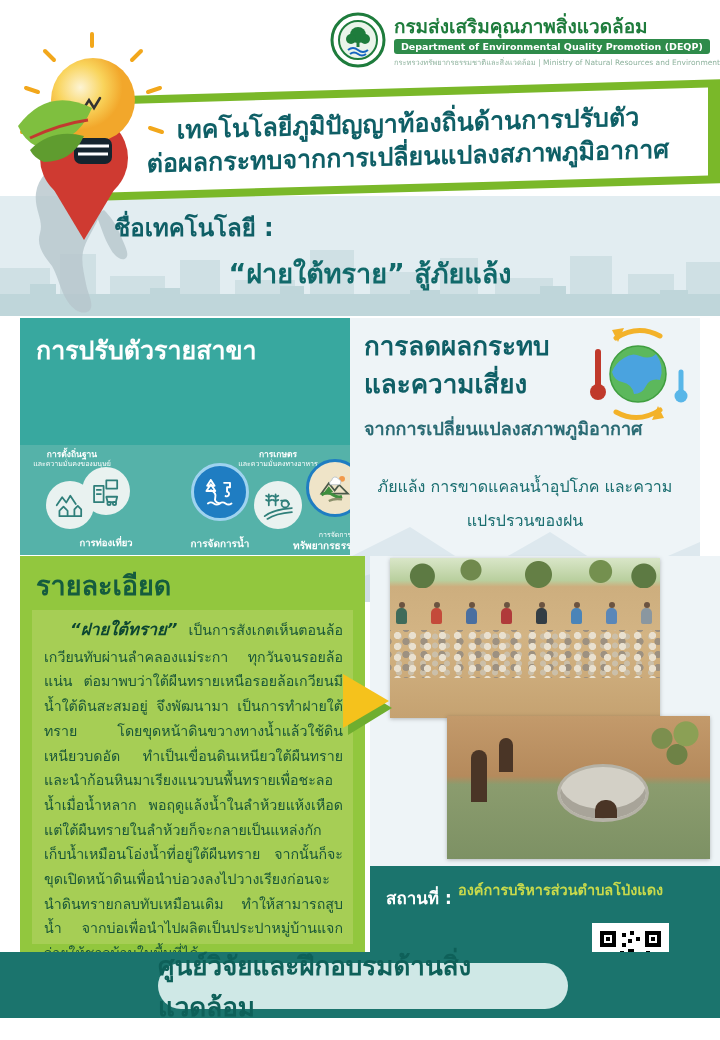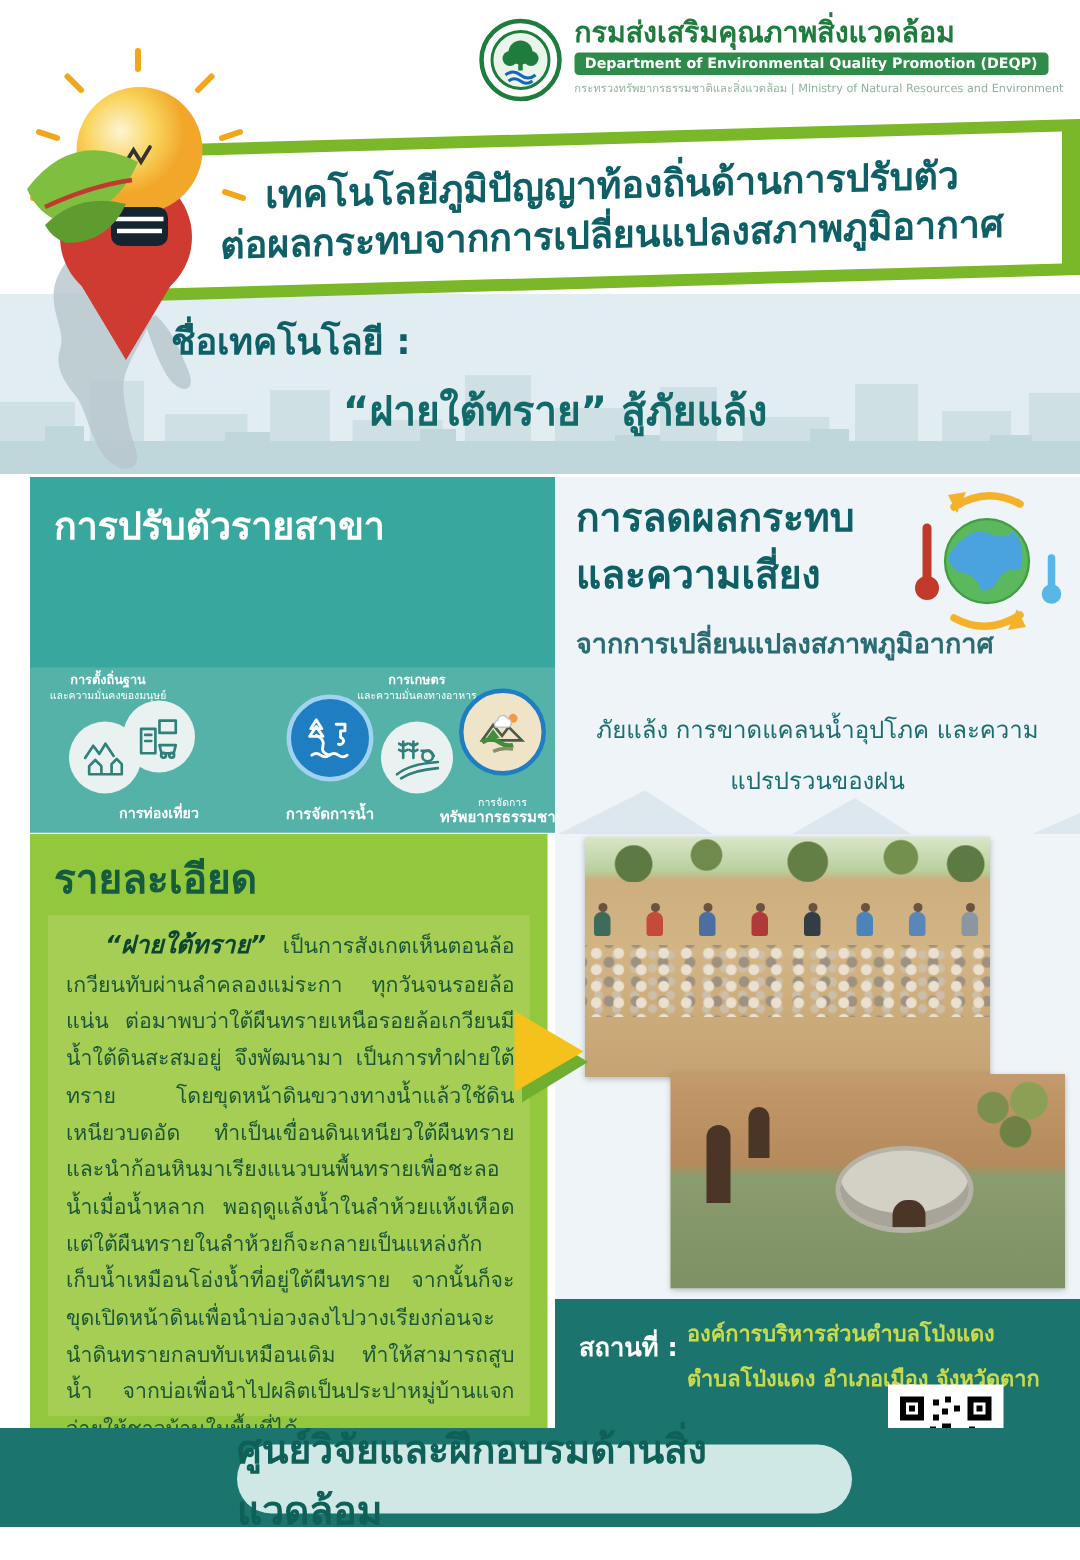--- a/index.html
+++ b/index.html
@@ -15,21 +15,21 @@
     --panel-light:#eef4f7;
     --accent-yellow:#f5c21c;
     --loc-value:#c9da4b;
   }
   *{margin:0;padding:0;box-sizing:border-box;}
   body{background:#ffffff;font-family:"DejaVu Sans","Liberation Sans",sans-serif;}
   #poster{position:relative;width:720px;height:1040px;background:#ffffff;overflow:hidden;margin:0 auto;}
 
   
   .hdr{position:absolute;left:0;top:0;width:720px;height:84px;background:#ffffff;}
-  .logo{position:absolute;right:11px;top:12px;display:flex;align-items:flex-start;gap:8px;}
+  .logo{position:absolute;right:0;top:12px;display:flex;align-items:flex-end;gap:8px;}
   .logo-text{display:flex;flex-direction:column;gap:2px;}
   .org-th{font-size:19px;font-weight:bold;color:#1e7c3c;line-height:1.1;}
   .org-en{font-size:9.5px;font-weight:bold;color:#ffffff;background:#2e8b4a;border-radius:3px;padding:2px 7px;width:fit-content;}
   .org-min{font-size:7.5px;color:#8fb39e;}
 
   
   .band-tech{position:absolute;left:0;top:196px;width:720px;height:120px;background:var(--band-blue);overflow:hidden;}
   .band-tech svg{position:absolute;left:0;bottom:0;}
 
   
@@ -56,21 +56,21 @@
   .sector .lbl{position:absolute;width:110px;text-align:center;color:#ffffff;font-weight:bold;font-size:8.5px;line-height:1.25;}
   .sector .sub{display:block;font-size:7px;font-weight:normal;}
   .icon-circle{position:absolute;border-radius:50%;display:flex;align-items:center;justify-content:center;background:#e9f2f0;}
   .icon-circle svg{width:68%;height:68%;}
   .ic-line{stroke:#2f7f7a;stroke-width:1.3;fill:none;stroke-linecap:round;stroke-linejoin:round;}
   .hl-blue{background:#1f7dc2;border:3px solid #9fd3ef;}
   .hl-blue .ic-line{stroke:#ffffff;}
   .hl-nature{background:#efe4c8;border:3px solid #1f7dc2;}
 
   
-  .impact-panel{position:absolute;left:370px;top:318px;width:350px;height:284px;background:var(--panel-light);overflow:hidden;}
+  .impact-panel{position:absolute;left:350px;top:318px;width:350px;height:284px;background:var(--panel-light);overflow:hidden;}
   .impact-panel .mountains{position:absolute;left:0;bottom:0;}
   .impact-title{position:absolute;left:14px;top:10px;}
   .impact-title div{font-size:26px;font-weight:bold;color:var(--teal-dark);line-height:1.45;}
   .impact-sub{position:absolute;left:14px;top:96px;font-size:18px;font-weight:bold;color:#2a6b74;}
   .globe{position:absolute;right:10px;top:6px;width:104px;height:100px;}
   .impact-risks{position:absolute;left:12px;top:152px;width:326px;text-align:center;font-size:16px;font-weight:normal;color:#1a6e70;line-height:2.1;}
 
   
   .details-card{position:absolute;left:20px;top:556px;width:345px;height:396px;background:var(--green-card);}
   .details-title{position:absolute;left:16px;top:8px;font-size:27px;font-weight:bold;color:#155c3e;}
@@ -386,21 +386,20 @@
           <i class="p2-m2"></i>
           <i class="p2-m3"></i>
       </div>
     </div>
   </div>
 
   <section class="loc-panel">
     <div class="loc-label">สถานที่ :</div>
     <div class="loc-lines">
       <div>องค์การบริหารส่วนตำบลโป่งแดง</div>
-      <div>ตำบลโป่งแดง อำเภอเมือง จังหวัดตาก</div>
     </div>
     <div class="qr">
       <svg width="65" height="65" viewBox="0 0 65 65">
         <rect width="65" height="65" fill="#ffffff"></rect>
         <g fill="#000000">
           <rect x="2" y="2" width="16" height="16"></rect>
             <rect x="47" y="2" width="16" height="16"></rect>
             <rect x="2" y="47" width="16" height="16"></rect>
           <rect x="6" y="6" width="8" height="8" fill="#ffffff"></rect>
             <rect x="51" y="6" width="8" height="8" fill="#ffffff"></rect>

